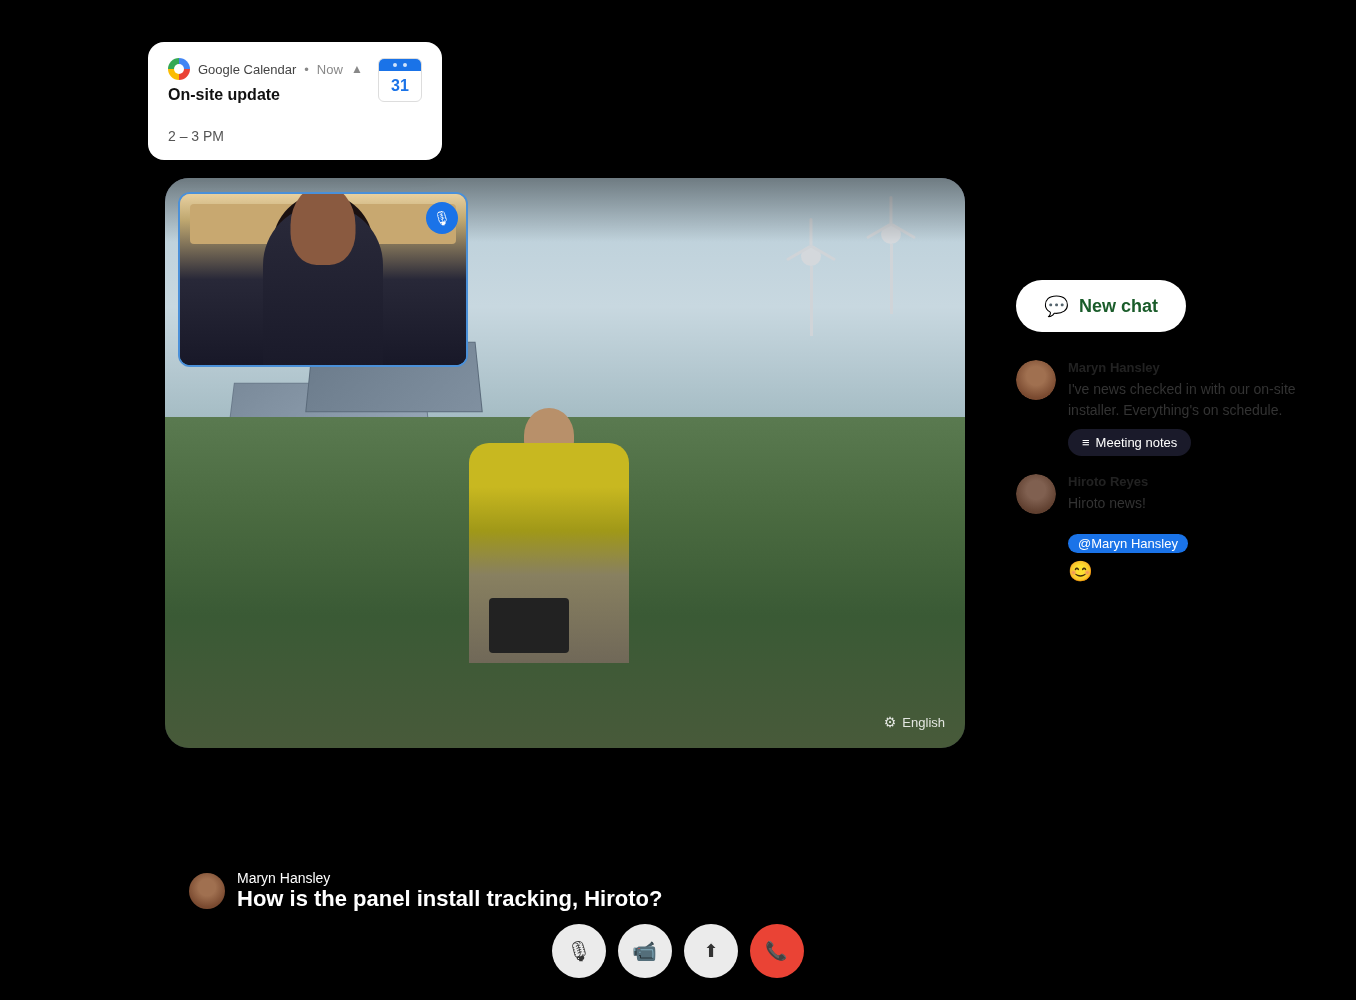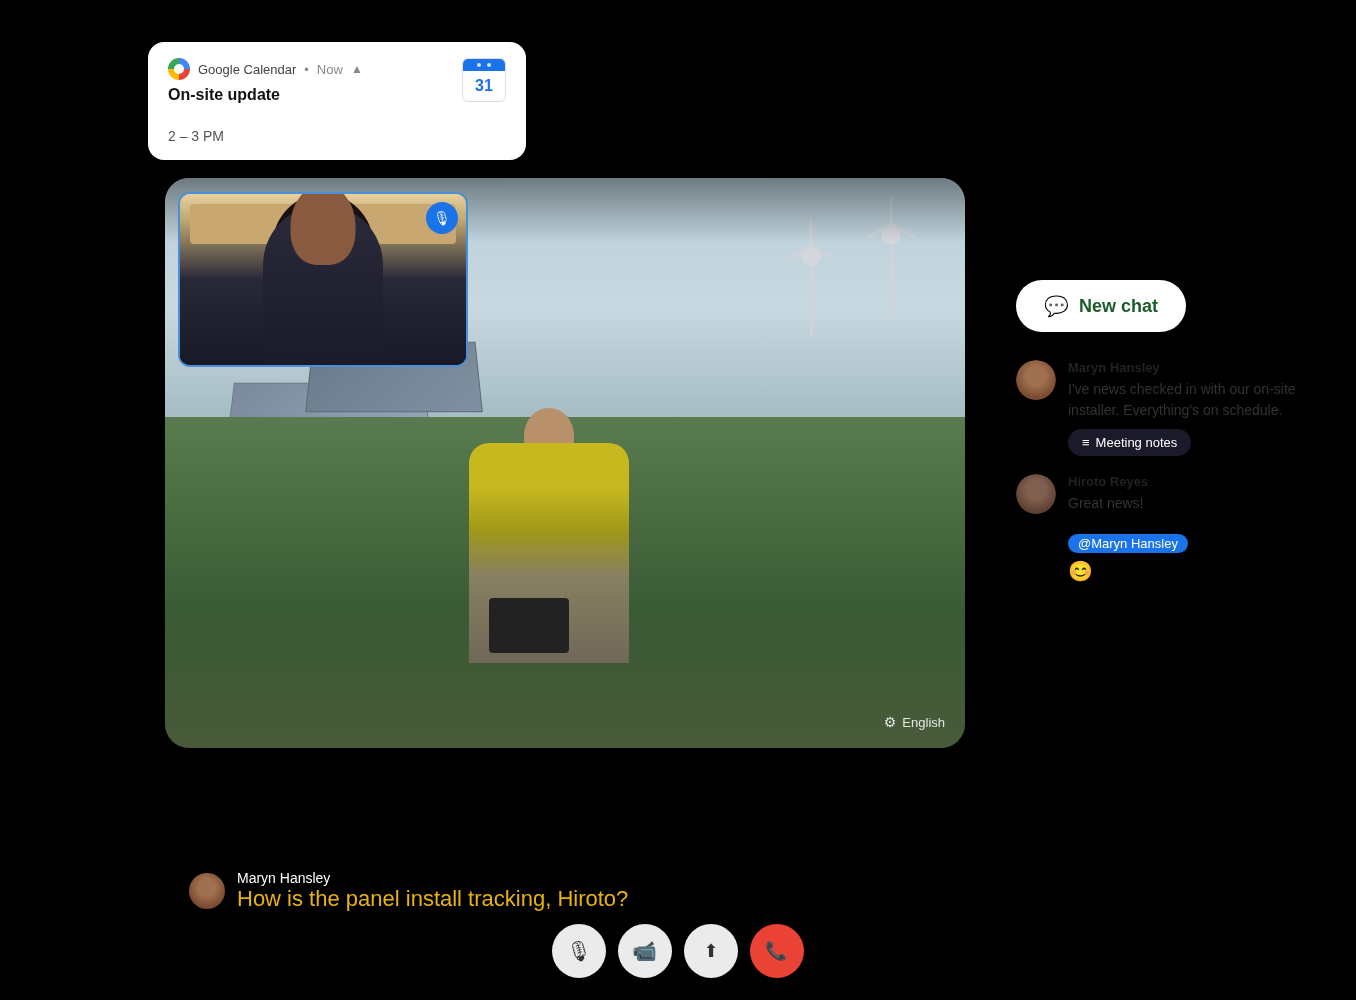--- a/index.html
+++ b/index.html
@@ -11,21 +11,21 @@
       font-family: 'Google Sans', Arial, sans-serif;
       overflow: hidden;
       position: relative;
     }
 
     
     .calendar-notification {
       position: absolute;
       top: 42px;
       left: 148px;
-      width: 378px;
+      width: 294px;
       background: #fff;
       border-radius: 16px;
       padding: 16px 20px;
       box-shadow: 0 4px 24px rgba(0,0,0,0.18);
       display: flex;
       align-items: flex-start;
       gap: 12px;
       z-index: 10;
     }
 
@@ -275,22 +275,22 @@
     }
 
     .caption-speaker {
       font-size: 14px;
       color: #fff;
       font-weight: 500;
     }
 
     .caption-text {
       font-size: 22px;
-      color: #eab308;
-      font-weight: 400;
+      color: #ffffff;
+      font-weight: 700;
     }
 
     
     .controls-bar {
       position: absolute;
       bottom: 22px;
       left: 50%;
       transform: translateX(-50%);
       display: flex;
       align-items: center;
@@ -686,18 +686,18 @@
       </div>
     </div>
   </div>
 
   <div class="chat-message">
     <div class="chat-avatar">
       <div class="av-claude-bg"></div>
     </div>
     <div class="chat-bubble">
       <div class="chat-sender">Hiroto Reyes</div>
-      <div class="chat-body">Great news!</div>
+      <div class="chat-body">Hiroto news!</div>
       <div class="mention-chip">@Maryn Hansley</div>
       <span class="emoji">😊</span>
     </div>
   </div>
 </div>
 
 </body></html>

